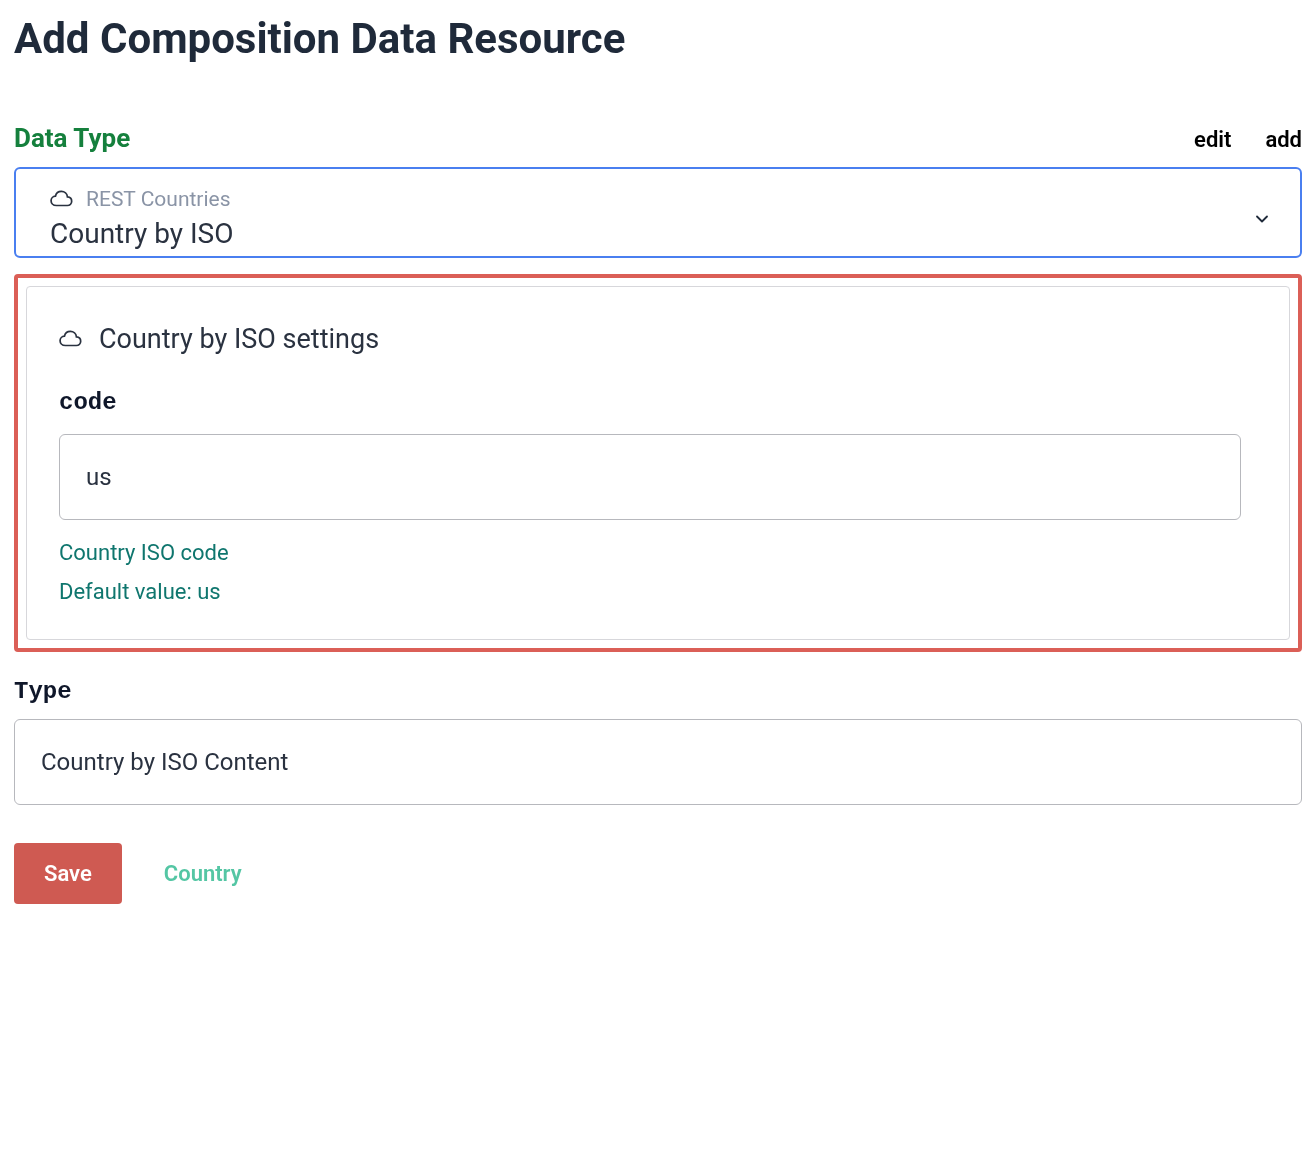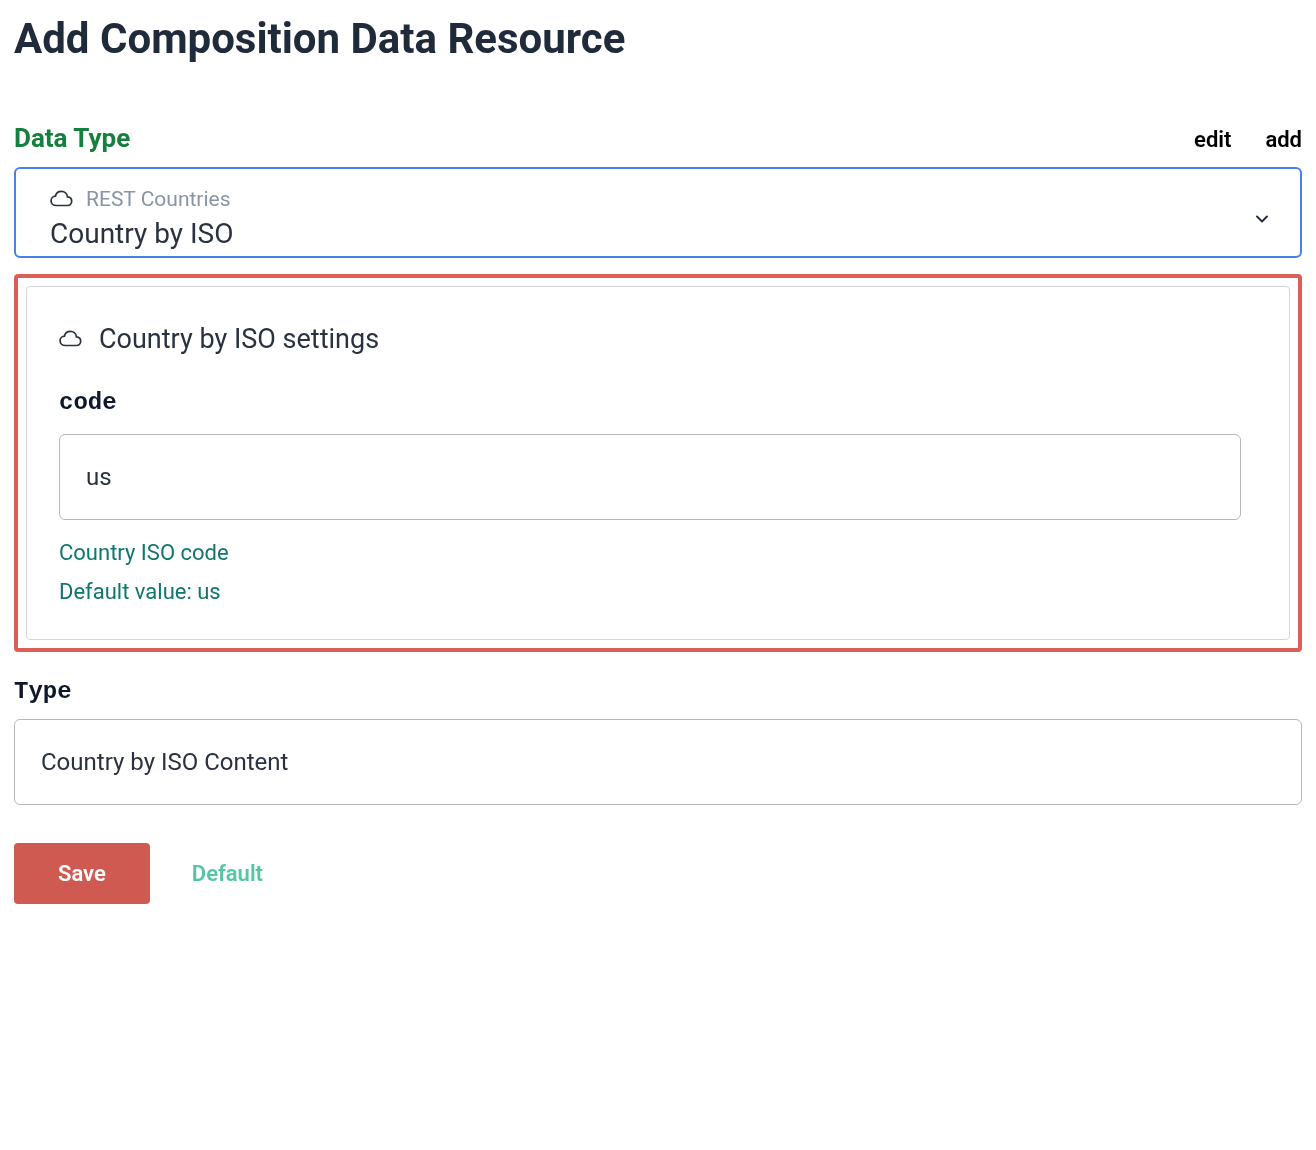--- a/index.html
+++ b/index.html
@@ -130,21 +130,21 @@
     .button-row {
       display: flex;
       align-items: center;
       gap: 42px;
     }
     .btn-primary {
       background: #cf5a52;
       color: #ffffff;
       border: none;
       border-radius: 4px;
-      padding: 18px 44px;
+      padding: 18px 30px;
       font-size: 22px;
       font-weight: 600;
       cursor: pointer;
       font-family: inherit;
     }
     .btn-secondary {
       background: none;
       border: none;
       color: #54c6a4;
       font-size: 22px;
@@ -199,14 +199,14 @@
   </div>
 </div>
 
 <div class="name-section">
   <div class="field-label">Type</div>
   <input type="text" class="text-input" value="Country by ISO Content" style="">
 </div>
 
 <div class="button-row">
   <button class="btn-primary">Save</button>
-  <button class="btn-secondary">Default</button>
+  <button class="btn-secondary">Country</button>
 </div>
 
 </body></html>

